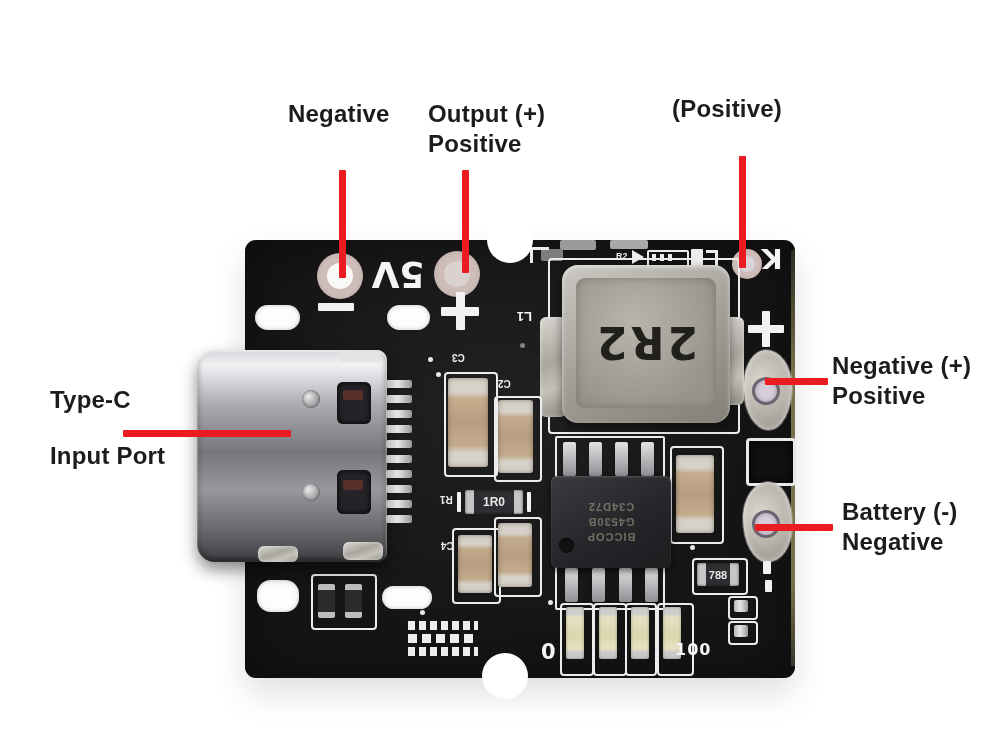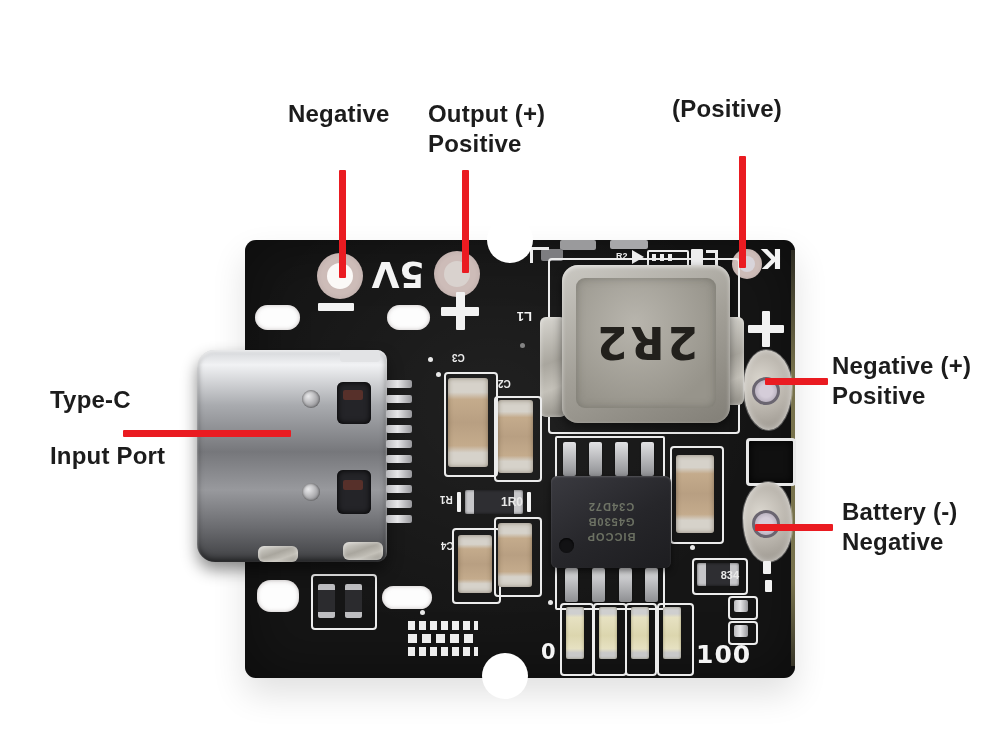--- a/index.html
+++ b/index.html
@@ -28,21 +28,21 @@
   .sbox{position:absolute;border:2px solid #ececec;border-radius:4px;}
   .bar{position:absolute;background:#f2f2f2;border-radius:1px;}
   
   .cap{position:absolute;border-radius:3px;
        background:linear-gradient(180deg,#d6d2ca 0%,#d6d2ca 16%,#c4ab8c 24%,#b89f82 50%,#c4ab8c 76%,#d6d2ca 84%,#d6d2ca 100%);
        box-shadow:inset 0 0 5px rgba(60,45,25,.45);}
   .led{position:absolute;border-radius:2px;
        background:linear-gradient(180deg,#cfcfcf 0%,#cfcfcf 13%,#e6e1c2 20%,#dcd6ae 55%,#e6e1c2 80%,#c9c9c9 88%,#c9c9c9 100%);
        box-shadow:inset 0 0 3px rgba(90,80,40,.5);}
   .chipres{position:absolute;background:linear-gradient(90deg,#c6c6c9 0 9px,#2e2e32 9px calc(100% - 9px),#c6c6c9 calc(100% - 9px));
-       border-radius:2px;display:flex;align-items:center;justify-content:flex-end;
+       border-radius:2px;display:flex;align-items:center;justify-content:center;
        color:#e8e8e8;font-weight:bold;box-shadow:inset 0 0 3px rgba(0,0,0,.6);}
   .pin{position:absolute;background:linear-gradient(180deg,#e2e2e4,#a7a8ab 70%,#8e8f92);border-radius:2px;
        box-shadow:0 1px 2px rgba(0,0,0,.5);}
   .hpin{position:absolute;background:linear-gradient(90deg,#b9b9bc,#e6e6e8 45%,#97979b);border-radius:2px;}
   .solder{position:absolute;border-radius:6px;
        background:linear-gradient(160deg,#d8d6d0,#a9a69e 45%,#c4c1b9 70%,#8f8c84);box-shadow:inset 0 0 4px rgba(255,255,255,.5);}
   .blob{position:absolute;background:radial-gradient(circle at 35% 38%,#dad6ce,#b5b0a8 55%,#9b968e 90%);
        box-shadow:inset 0 0 6px rgba(255,255,255,.6), 0 0 0 1px rgba(230,230,230,.35);}
   .via{position:absolute;width:5px;height:5px;border-radius:50%;background:rgba(255,255,255,.9);}
   .tinyref{position:absolute;color:#ececec;font-size:10px;font-weight:bold;line-height:10px;}
@@ -137,33 +137,33 @@
       <div class="abs" style="left:8px;top:62px;width:15px;height:15px;border-radius:50%;background:#121214;box-shadow:inset 0 1px 2px rgba(0,0,0,.9);"></div>
       <div class="rot abs" style="left:0;top:0;width:120px;height:92px;display:flex;flex-direction:column;align-items:center;justify-content:center;gap:3px;color:rgba(165,175,145,.55);font-size:11px;font-weight:bold;letter-spacing:1px;">
         <span>BICCOP</span>
         <span>G4530B</span>
         <span>C34D72</span>
       </div>
     </div>
 
     <div class="sbox" style="left:447px;top:318px;width:52px;height:33px;"></div>
     <div class="chipres" style="left:452px;top:323px;width:42px;height:23px;font-size:11px;">
-        <span>834</span>
+        <span>788</span>
       </div>
 
     <div class="sbox" style="left:315px;top:363px;width:30px;height:69px;"></div>
     <div class="sbox" style="left:348px;top:363px;width:30px;height:69px;"></div>
     <div class="sbox" style="left:380px;top:363px;width:28px;height:69px;"></div>
     <div class="sbox" style="left:412px;top:363px;width:33px;height:69px;"></div>
     <div class="led" style="left:321px;top:367px;width:18px;height:52px;"></div>
     <div class="led" style="left:354px;top:367px;width:18px;height:52px;"></div>
     <div class="led" style="left:386px;top:367px;width:18px;height:52px;"></div>
     <div class="led" style="left:418px;top:367px;width:18px;height:52px;"></div>
     <div class="silk" style="left:296px;top:400px;font-size:21px;font-family:'DejaVu Sans',sans-serif;"><span>0</span></div>
-    <div class="silk" style="left:451px;top:400px;font-size:25px;font-family:'DejaVu Sans',sans-serif;letter-spacing:1px;"><span>100</span></div>
+    <div class="silk" style="left:430px;top:400px;font-size:16px;font-family:'DejaVu Sans',sans-serif;letter-spacing:1px;"><span>100</span></div>
 
     <div class="sbox" style="left:483px;top:356px;width:26px;height:20px;"></div>
     <div class="hpin" style="left:489px;top:360px;width:14px;height:12px;"></div>
     <div class="sbox" style="left:483px;top:381px;width:26px;height:20px;"></div>
     <div class="hpin" style="left:489px;top:385px;width:14px;height:12px;"></div>
 
     <div class="ovalpad" style="left:12px;top:340px;width:42px;height:32px;"></div>
     <div class="sbox" style="left:66px;top:334px;width:62px;height:52px;"></div>
     <div class="darkchip" style="left:73px;top:344px;width:17px;height:34px;"></div>
     <div class="darkchip" style="left:100px;top:344px;width:17px;height:34px;"></div>

